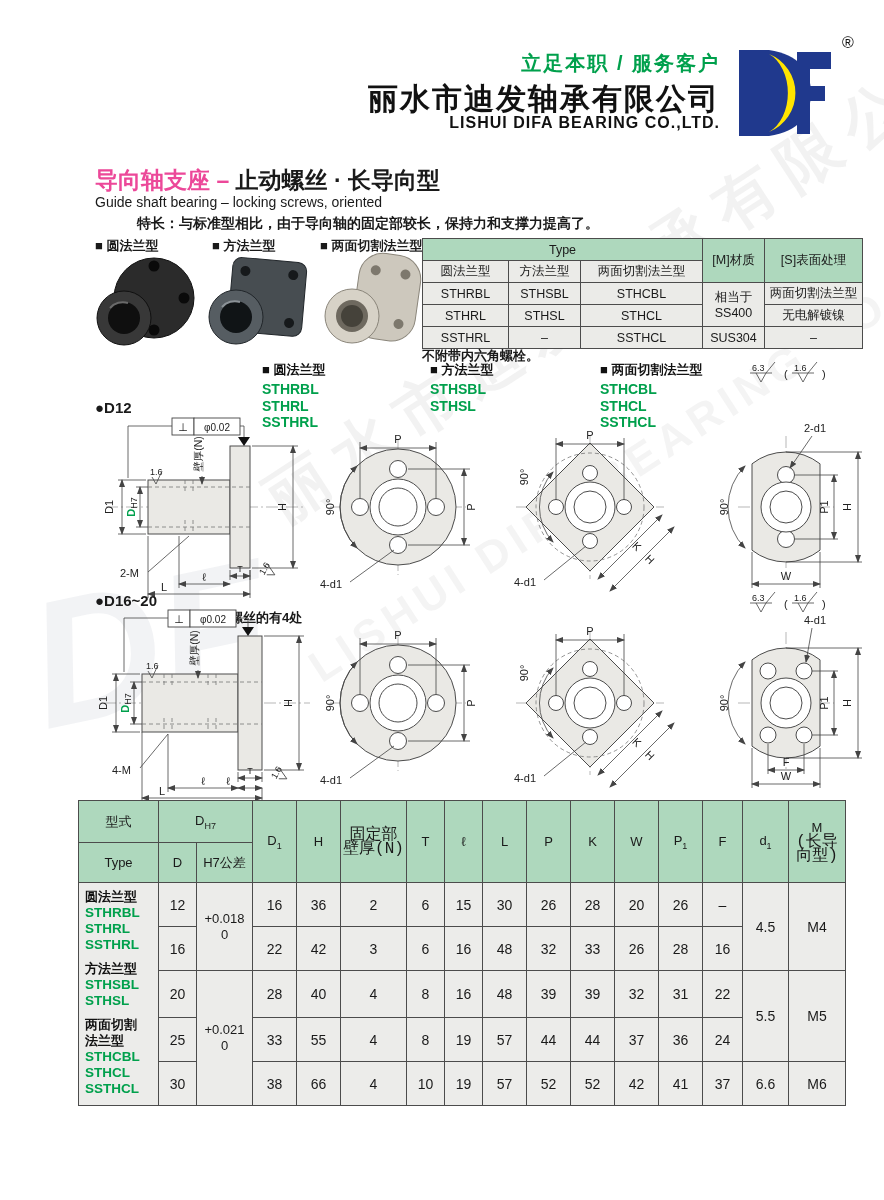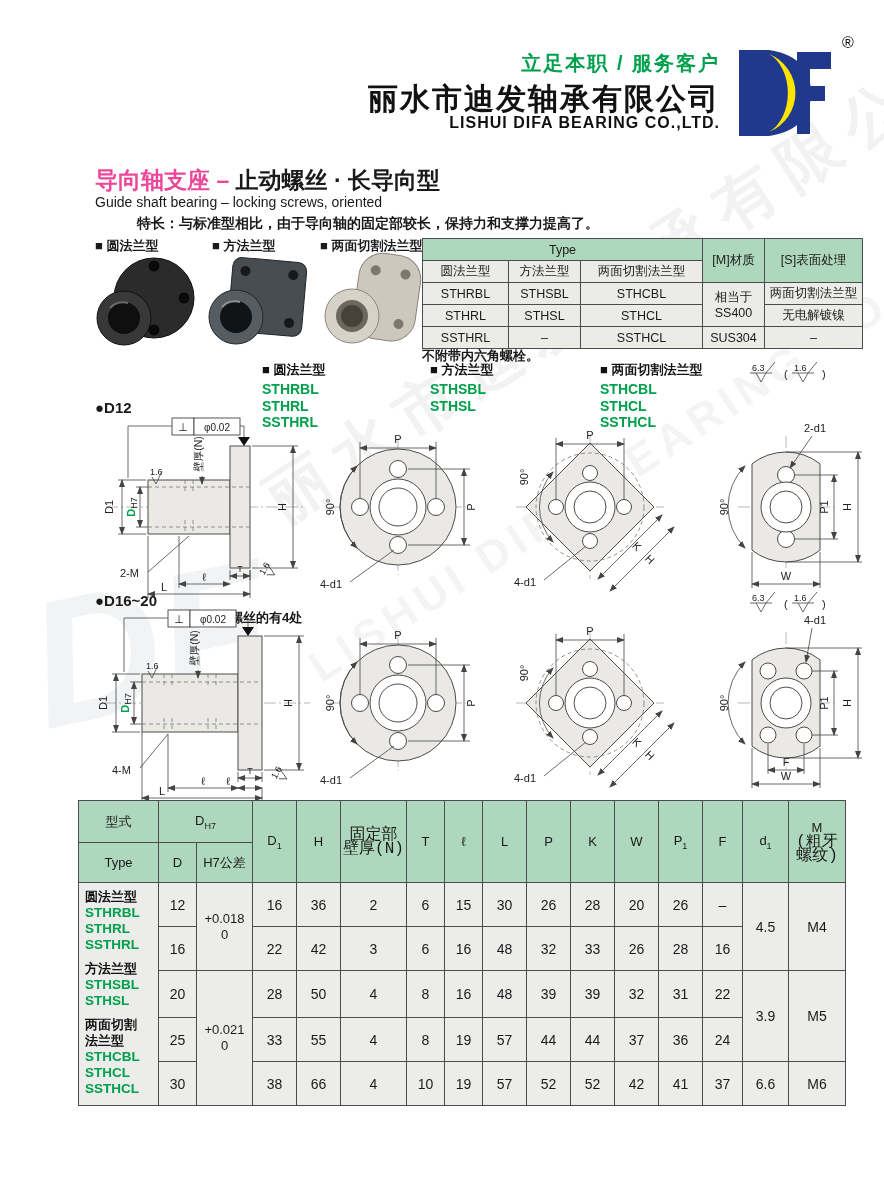--- a/index.html
+++ b/index.html
@@ -535,21 +535,21 @@
       <th rowspan="2"><span>ℓ</span></th>
       <th rowspan="2"><span>L</span></th>
       <th rowspan="2"><span>P</span></th>
       <th rowspan="2"><span>K</span></th>
       <th rowspan="2"><span>W</span></th>
       <th rowspan="2"><span>P</span><span class="sub">1</span></th>
       <th rowspan="2"><span>F</span></th>
       <th rowspan="2"><span>d</span><span class="sub">1</span></th>
       <th rowspan="2">
             <div>M</div>
-            <div class="two">(粗牙螺纹)</div>
+            <div class="two">(长导向型)</div>
           </th>
     </tr>
     <tr style="height:40px">
       <th>Type</th>
       <th>D</th>
       <th>H7公差</th>
     </tr>
     <tr style="height:44px">
       <td class="tcell" rowspan="5">
         <div class="tg" style="margin-top:2px">
@@ -604,31 +604,31 @@
       <td>28</td>
       <td>16</td>
     </tr>
     <tr style="height:44px">
       <td>20</td>
       <td rowspan="3">
             <div class="tol">+0.021</div>
             <div class="tol">0</div>
           </td>
       <td>28</td>
-      <td>50</td>
+      <td>40</td>
       <td>4</td>
       <td>8</td>
       <td>16</td>
       <td>48</td>
       <td>39</td>
       <td>39</td>
       <td>32</td>
       <td>31</td>
       <td>22</td>
-      <td rowspan="2">3.9</td>
+      <td rowspan="2">5.5</td>
       <td rowspan="2">M5</td>
     </tr>
     <tr style="height:44px">
       <td>25</td>
       <td>33</td>
       <td>55</td>
       <td>4</td>
       <td>8</td>
       <td>19</td>
       <td>57</td>

